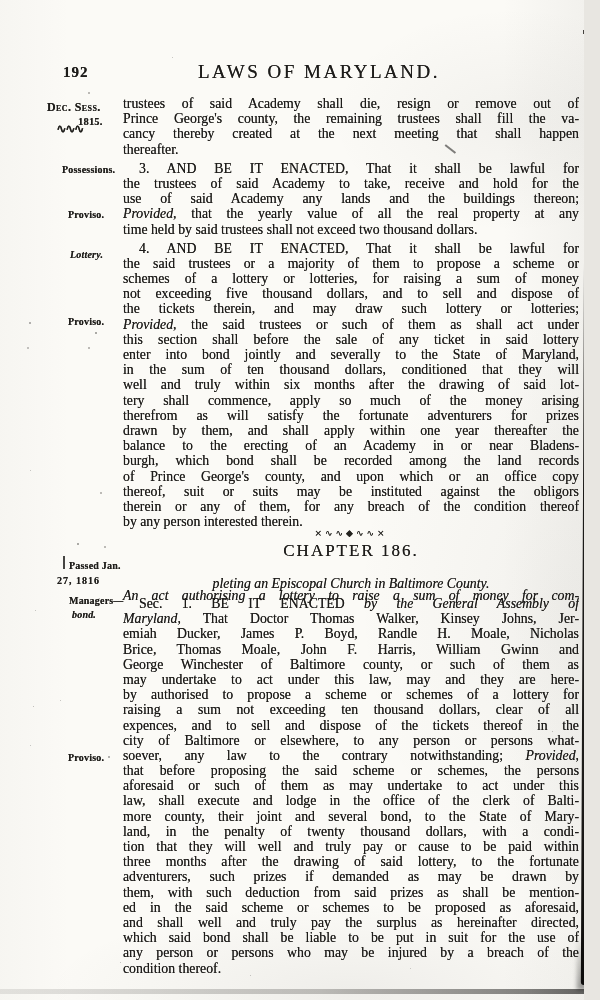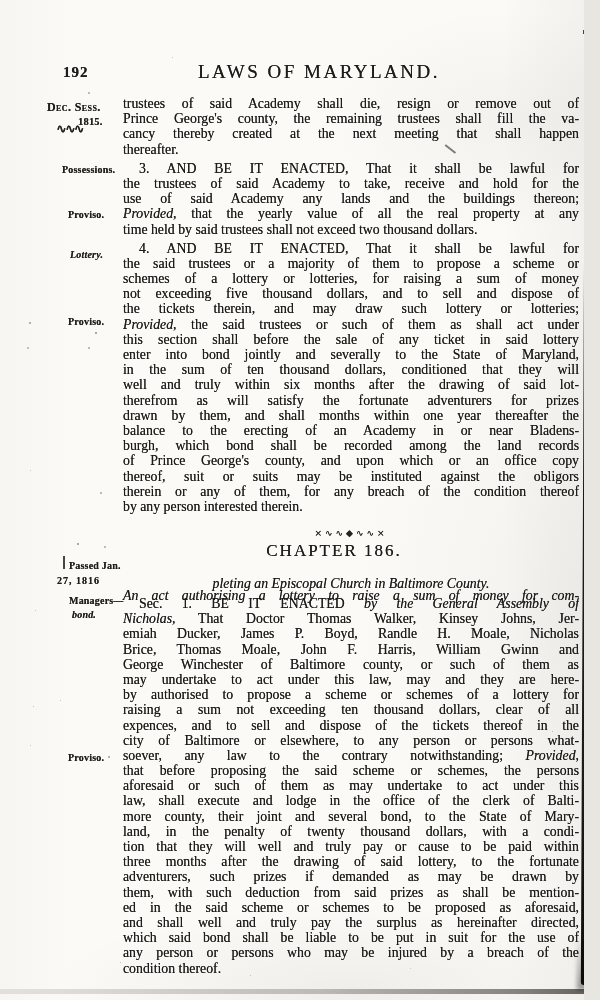--- a/index.html
+++ b/index.html
@@ -26,21 +26,21 @@
   .secA{top:96px;}
   .secB{top:596px;}
   .tl{font-size:13.8px;line-height:15.2px;height:15.2px;overflow:hidden;
       text-align:justify;text-align-last:justify;}
   .tl.end{text-align-last:left;}
   .tl.ind{text-indent:16px;}
   .tl.gap{margin-top:4px;}
   
   .ornament{position:absolute;left:123px;width:456px;top:528px;text-align:center;
             font-family:"DejaVu Sans",sans-serif;font-size:9px;letter-spacing:3px;color:#24231f;}
-  .chtitle{position:absolute;left:106px;width:456px;top:541px;text-align:center;
+  .chtitle{position:absolute;left:123px;width:456px;top:541px;text-align:center;
            font-size:17px;letter-spacing:2px;font-weight:400;}
   .sub{position:absolute;left:123px;width:456px;font-style:italic;font-size:13.8px;line-height:15.4px;}
   .sub1{top:588px;text-align:justify;text-align-last:justify;font-style:italic;}
   .sub2{top:576px;text-align:center;}
   
   .mnote{position:absolute;font-size:10px;font-weight:700;color:#201f1c;letter-spacing:0.2px;white-space:nowrap;}
   .mn-session1{left:47px;top:100px;font-variant:small-caps;font-size:12px;letter-spacing:0.4px;text-align:right;}
   .mn-session2{left:78px;top:116px;font-size:10.5px;text-align:right;}
   .mn-flourish{left:56px;top:121px;font-family:"DejaVu Sans",sans-serif;font-size:13px;letter-spacing:-2px;font-weight:700;}
   .mn-possessions{left:62px;top:164px;}
@@ -113,38 +113,39 @@
       <div class="tl ind gap">4. AND BE IT ENACTED, That it shall be lawful for</div>
       <div class="tl">the said trustees or a majority of them to propose a scheme or</div>
       <div class="tl">schemes of a lottery or lotteries, for raising a sum of money</div>
       <div class="tl">not exceeding five thousand dollars, and to sell and dispose of</div>
       <div class="tl">the tickets therein, and may draw such lottery or lotteries;</div>
       <div class="tl"><i>Provided</i>, the said trustees or such of them as shall act under</div>
       <div class="tl">this section shall before the sale of any ticket in said lottery</div>
       <div class="tl">enter into bond jointly and severally to the State of Maryland,</div>
       <div class="tl">in the sum of ten thousand dollars, conditioned that they will</div>
       <div class="tl">well and truly within six months after the drawing of said lot-</div>
+      <div class="tl">tery shall commence, apply so much of the money arising</div>
       <div class="tl">therefrom as will satisfy the fortunate adventurers for prizes</div>
-      <div class="tl">drawn by them, and shall months within one year thereafter the</div>
+      <div class="tl">drawn by them, and shall apply within one year thereafter the</div>
       <div class="tl">balance to the erecting of an Academy in or near Bladens-</div>
       <div class="tl">burgh, which bond shall be recorded among the land records</div>
       <div class="tl">of Prince George's county, and upon which or an office copy</div>
       <div class="tl">thereof, suit or suits may be instituted against the obligors</div>
       <div class="tl">therein or any of them, for any breach of the condition thereof</div>
       <div class="tl end">by any person interested therein.</div>
     </div>
 
   <div class="ornament">×∿∿◆∿∿×</div>
   <div class="chtitle">CHAPTER 186.</div>
   <div class="sub sub1">An act authorising a lottery to raise a sum of money for com-</div>
   <div class="sub sub2">pleting an Episcopal Church in Baltimore County.</div>
 
   <div id="section-b" class="bodycol secB">
       <div class="tl ind">Sec. 1. BE IT ENACTED <i>by the General Assembly of</i></div>
-      <div class="tl"><i>Nicholas,</i> That Doctor Thomas Walker, Kinsey Johns, Jer-</div>
+      <div class="tl"><i>Maryland,</i> That Doctor Thomas Walker, Kinsey Johns, Jer-</div>
       <div class="tl">emiah Ducker, James P. Boyd, Randle H. Moale, Nicholas</div>
       <div class="tl">Brice, Thomas Moale, John F. Harris, William Gwinn and</div>
       <div class="tl">George Winchester of Baltimore county, or such of them as</div>
       <div class="tl">may undertake to act under this law, may and they are here-</div>
       <div class="tl">by authorised to propose a scheme or schemes of a lottery for</div>
       <div class="tl">raising a sum not exceeding ten thousand dollars, clear of all</div>
       <div class="tl">expences, and to sell and dispose of the tickets thereof in the</div>
       <div class="tl">city of Baltimore or elsewhere, to any person or persons what-</div>
       <div class="tl">soever, any law to the contrary notwithstanding; <i>Provided</i>,</div>
       <div class="tl">that before proposing the said scheme or schemes, the persons</div>

